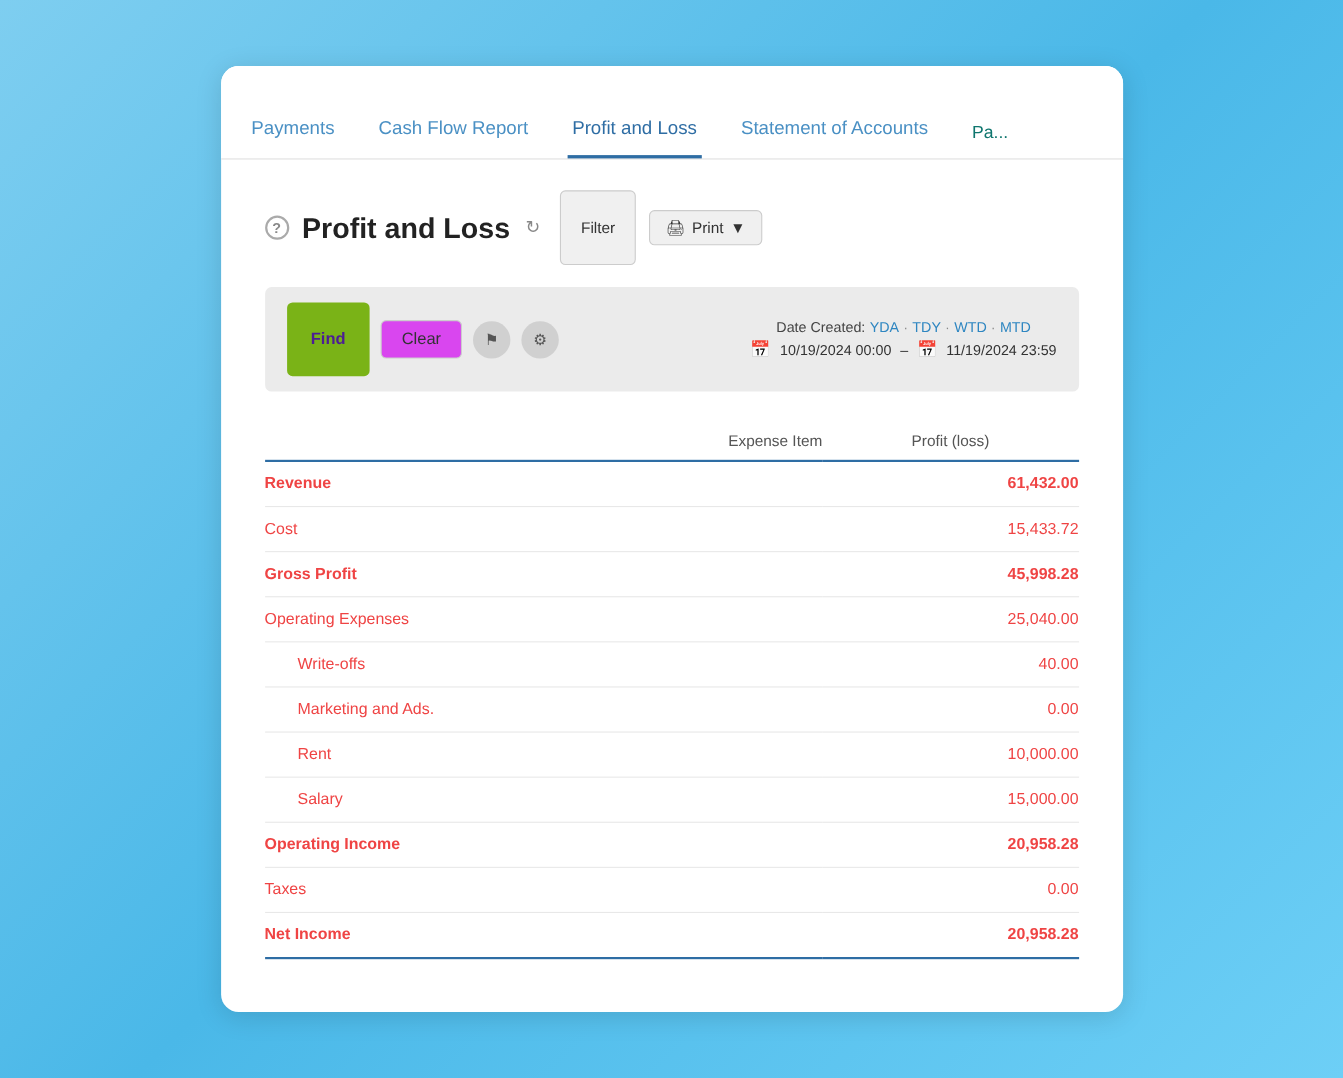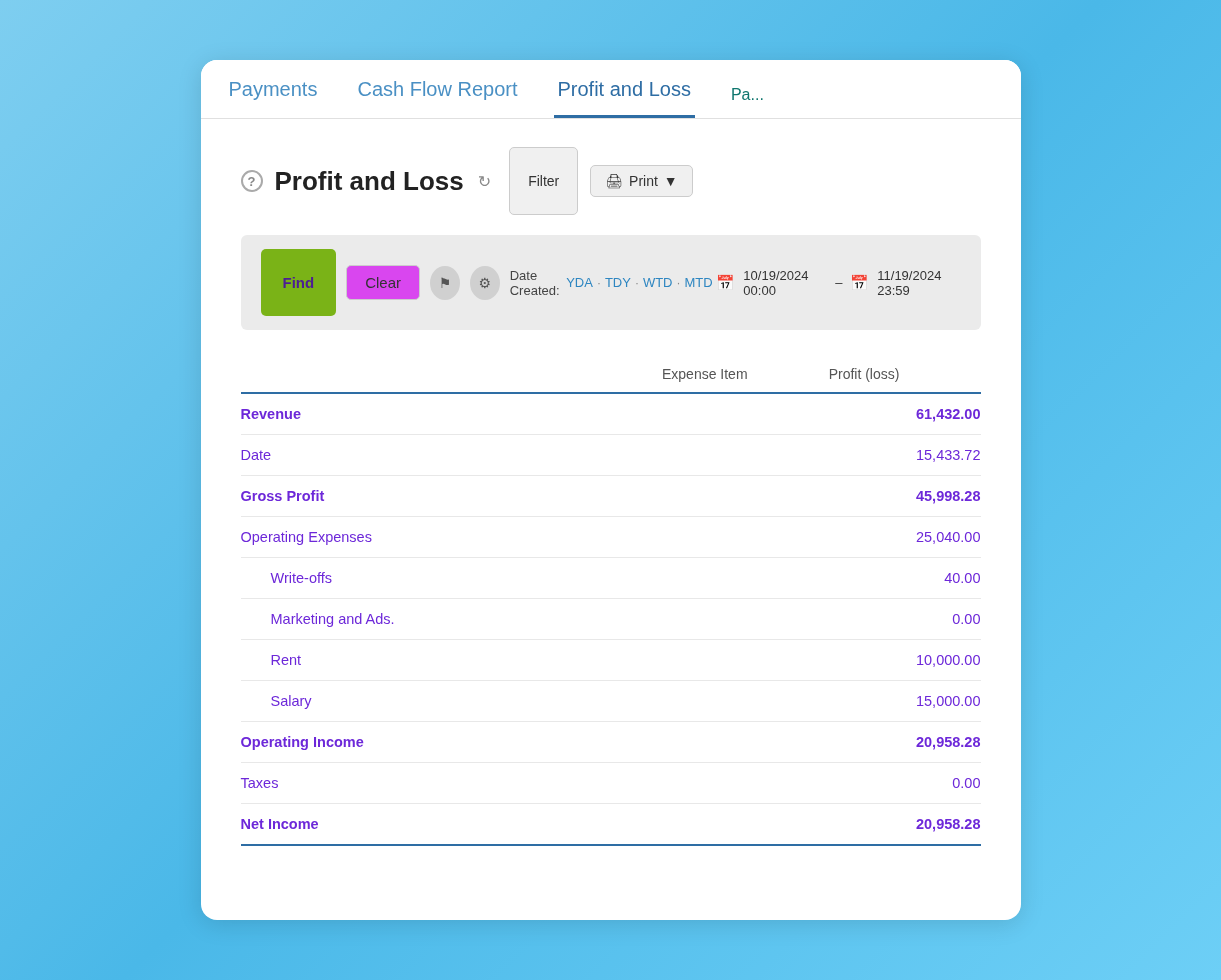--- a/index.html
+++ b/index.html
@@ -23,26 +23,27 @@
     .tabs {
       display: flex;
       align-items: flex-end;
       padding: 0 24px;
       border-bottom: 1px solid #e0e0e0;
       background: #fff;
       gap: 32px;
     }
     .tab {
       padding: 18px 4px 14px 4px;
-      font-size: 20px;
+      font-size: 17px;
       color: #4a90c4;
       cursor: pointer;
       border-bottom: 3px solid transparent;
       white-space: nowrap;
       text-decoration: none;
+      margin-top: 29px;
     }
     .tab.active {
       color: #2e6da4;
       border-bottom: 3px solid #2e6da4;
       font-weight: 500;
     }
     .tab-overflow {
       color: #0f766e;
       font-size: 16px;
       padding: 18px 4px 14px 4px;
@@ -144,21 +145,21 @@
       display: flex;
       align-items: center;
       justify-content: center;
       cursor: pointer;
       font-size: 14px;
       color: #555;
     }
     .date-section {
       margin-left: auto;
       display: flex;
-      flex-direction: row;
+      flex-direction: column;
       align-items: center;
       gap: 4px;
     }
     .date-label {
       font-size: 13px;
       color: #444;
       display: flex;
       align-items: center;
       gap: 4px;
     }
@@ -194,21 +195,21 @@
       padding: 8px 0 10px 0;
       font-size: 14px;
       font-weight: normal;
       color: #555;
     }
     .report-table th:first-child { text-align: right; }
     .report-table th:last-child { }
     .report-table td {
       padding: 12px 0;
       font-size: 14.5px;
-      color: #6d28d9;
+      color: #ef4444;
       border-bottom: 1px solid #e8e8e8;
     }
     .report-table td:last-child { text-align: right; }
     .report-table tr.bold-row td {
       font-weight: bold;
     }
     .report-table tr.last-bold-row td {
       font-weight: bold;
       border-bottom: 2px solid #2e6da4;
     }
@@ -216,20 +217,21 @@
   </style>
 </head>
 <body>
 
 <div class="card">
 
   <div class="tabs">
     <span class="tab">Payments</span>
     <span class="tab">Cash Flow Report</span>
     <span class="tab active">Profit and Loss</span>
+    <span class="tab">Statement of Accounts</span>
     <span class="tab-overflow">Pa...</span>
   </div>
 
   <div class="content">
 
     <div class="title-row">
       <div class="help-icon">?</div>
       <span class="page-title">Profit and Loss</span>
       <span class="refresh-icon">↻</span>
       <button class="filter-btn">Filter</button>
@@ -272,21 +274,21 @@
           <th>Expense Item</th>
           <th>Profit (loss)</th>
         </tr>
       </thead>
       <tbody id="table-body">
       <tr class="bold-row">
             <td>Revenue</td>
             <td>61,432.00</td>
           </tr>
           <tr>
-            <td>Date</td>
+            <td>Cost</td>
             <td>15,433.72</td>
           </tr>
           <tr class="bold-row">
             <td>Gross Profit</td>
             <td>45,998.28</td>
           </tr>
           <tr>
             <td>Operating Expenses</td>
             <td>25,040.00</td>
           </tr>

